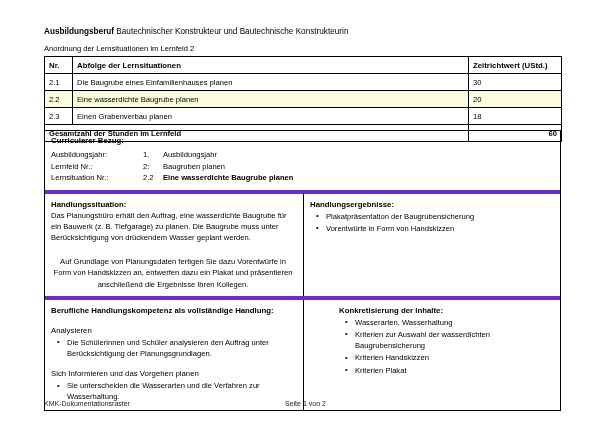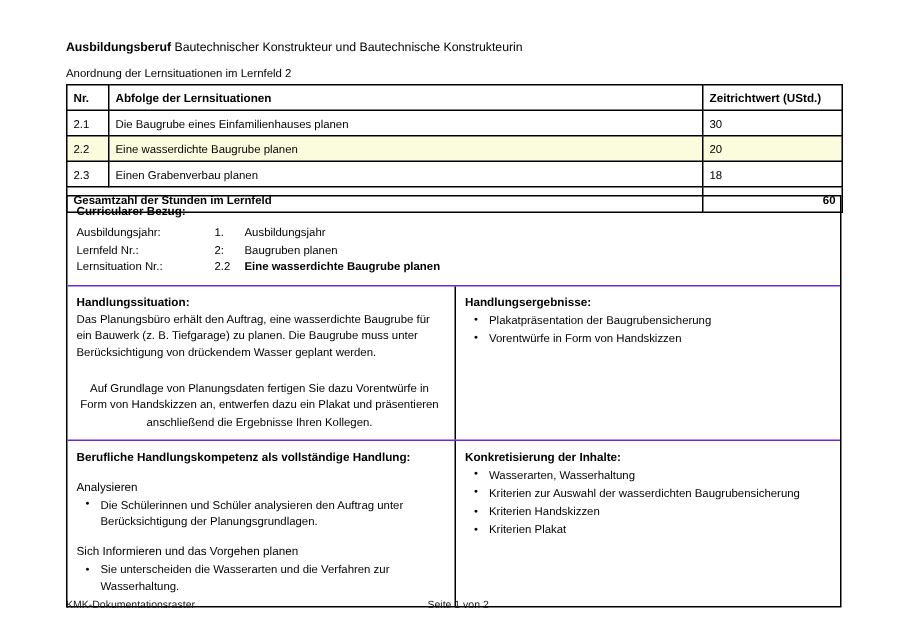--- a/index.html
+++ b/index.html
@@ -85,21 +85,21 @@
   .raster {
     position: absolute;
     left: 44px;
     top: 130px;
     width: 517px;
     border: 1px solid #000000;
     box-sizing: border-box;
     font-size: 7.6px;
   }
   .raster-section {
-    border-bottom: 1px solid #6d28d9;
+    border-bottom: 4px solid #6d28d9;
   }
   .raster-section:last-child {
     border-bottom: none;
   }
 
   
   .curricular {
     padding: 5px 6px 6px 6px;
   }
   .curricular .heading {
@@ -172,21 +172,21 @@
   }
   .sub-heading {
     font-weight: normal;
     font-size: 7.8px;
     line-height: 11px;
     margin-top: 9px;
   }
   .sec-b-left { min-height: 86px; }
   .sec-b-right { min-height: 86px; }
   .sec-c-left { min-height: 97px; }
-  .sec-c-right { min-height: 97px; }
+  .sec-c-right { min-height: 97px; margin-left: 29px; }
 
   
   .footer-left {
     position: absolute;
     left: 44px;
     top: 400px;
     font-size: 7px;
     color: #1a1a1a;
   }
   .footer-center {

